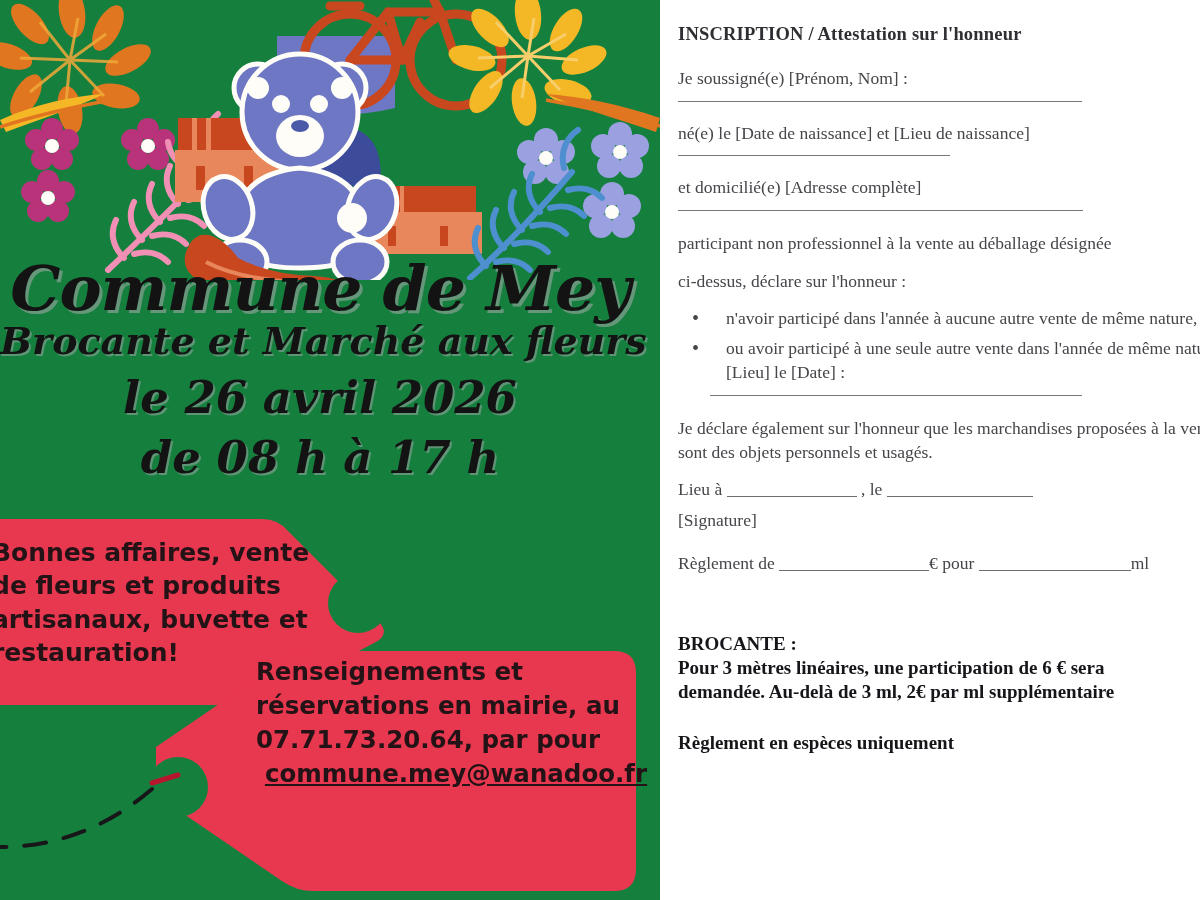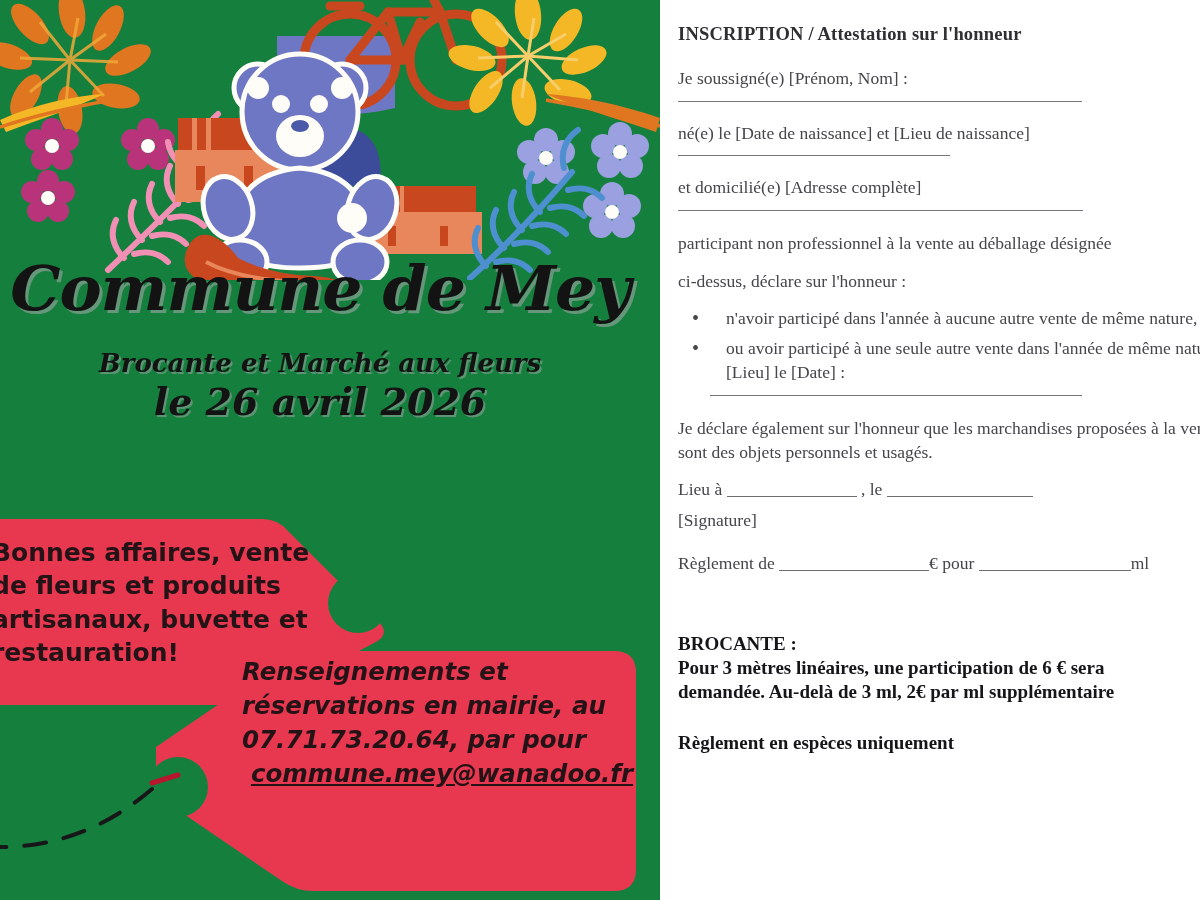--- a/index.html
+++ b/index.html
@@ -29,47 +29,47 @@
     font-weight:bold; font-style:italic;
     font-size:62px; line-height:1.0; color:#131313;
     letter-spacing:-1px;
     text-shadow:3px 3px 0 rgba(170,170,175,.55);
     transform:scaleX(1.02);
     white-space:nowrap;
   }
   .poster-sub1 {
     font-family:"DejaVu Serif", serif;
     font-weight:bold; font-style:italic;
-    font-size:26px; line-height:1.12; color:#131313;
+    font-size:38px; line-height:1.12; color:#131313;
     text-shadow:2px 2px 0 rgba(170,170,175,.5);
-    margin-top:29px; white-space:nowrap;text-align:center;
+    margin-top:0; white-space:nowrap;text-align:center;
   }
   .poster-sub2 {
     font-family:"DejaVu Serif", serif;
     font-weight:bold; font-style:italic;
-    font-size:38px; line-height:1.15; color:#131313;
+    font-size:45px; line-height:1.15; color:#131313;
     text-shadow:2px 2px 0 rgba(170,170,175,.5);
-    margin-top:2px;
+    margin-top:9px;
   }
 
   
   #tags { position:absolute; left:-30px; top:495px; width:700px; height:405px; z-index:4; }
 
   .tag-text {
     position:absolute; z-index:6;
     font-family:"DejaVu Sans", sans-serif;
     font-weight:bold; color:#231316;
   }
   #blurb-text {
     left:-8px; top:536px; width:330px;
     font-size:25px; line-height:1.33;
   }
   #contact-text {
-    left:242px; top:655px; width:400px;
-    font-size:24.5px; line-height:1.39;font-style:italic;
+    left:256px; top:655px; width:400px;
+    font-size:24.5px; line-height:1.39;
   }
   #contact-text .mail { text-decoration:underline; white-space:nowrap; display:inline-block;text-align:center; }
   #contact-text .ln { display:block; white-space:nowrap; }
 
   
   #document {
     position:absolute; left:660px; top:0; width:540px; height:900px;
     background:#ffffff; overflow:hidden;
     color:#3b3b3f;
     font-family:"Liberation Serif", serif;
@@ -314,20 +314,21 @@
         <path d="M550 208 C564 204, 576 208, 584 216"></path>
         <path d="M568 190 C582 186, 594 190, 602 198"></path>
         <path d="M564 168 C560 152, 566 138, 578 130"></path>
       </g>
     </svg>
 
     <div class="title-block">
       <div class="poster-title">Commune de Mey</div>
       <div class="poster-sub1">Brocante et Marché aux fleurs</div>
       <div class="poster-sub2">le 26 avril 2026</div>
+      <div class="poster-sub2">de 08 h à 17 h</div>
     </div>
 
     <svg id="tags" viewBox="0 0 700 405">
       <defs>
         <mask id="holeA">
           <rect x="0" y="0" width="700" height="405" fill="#fff"></rect>
           <circle cx="388" cy="108" r="30" fill="#000"></circle>
         </mask>
         <mask id="holeB">
           <rect x="0" y="0" width="700" height="405" fill="#fff"></rect>

